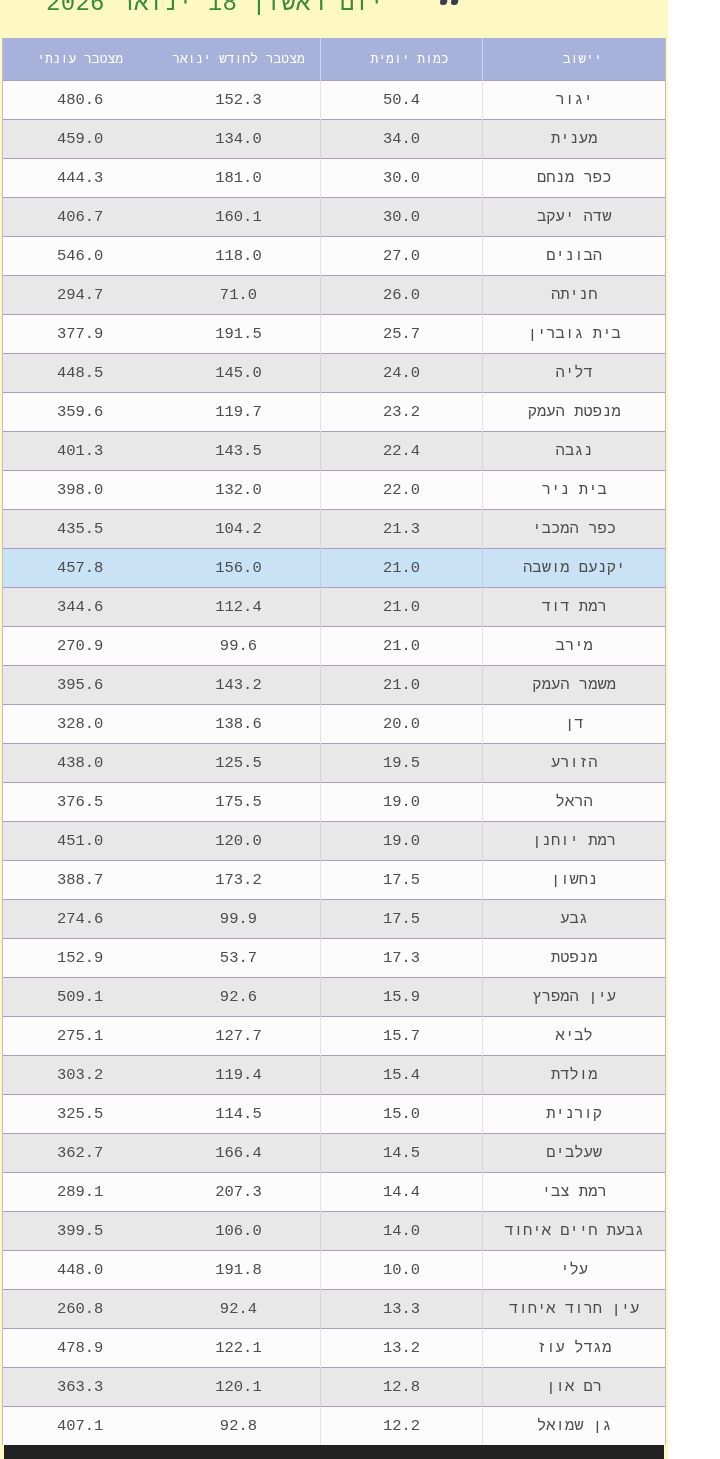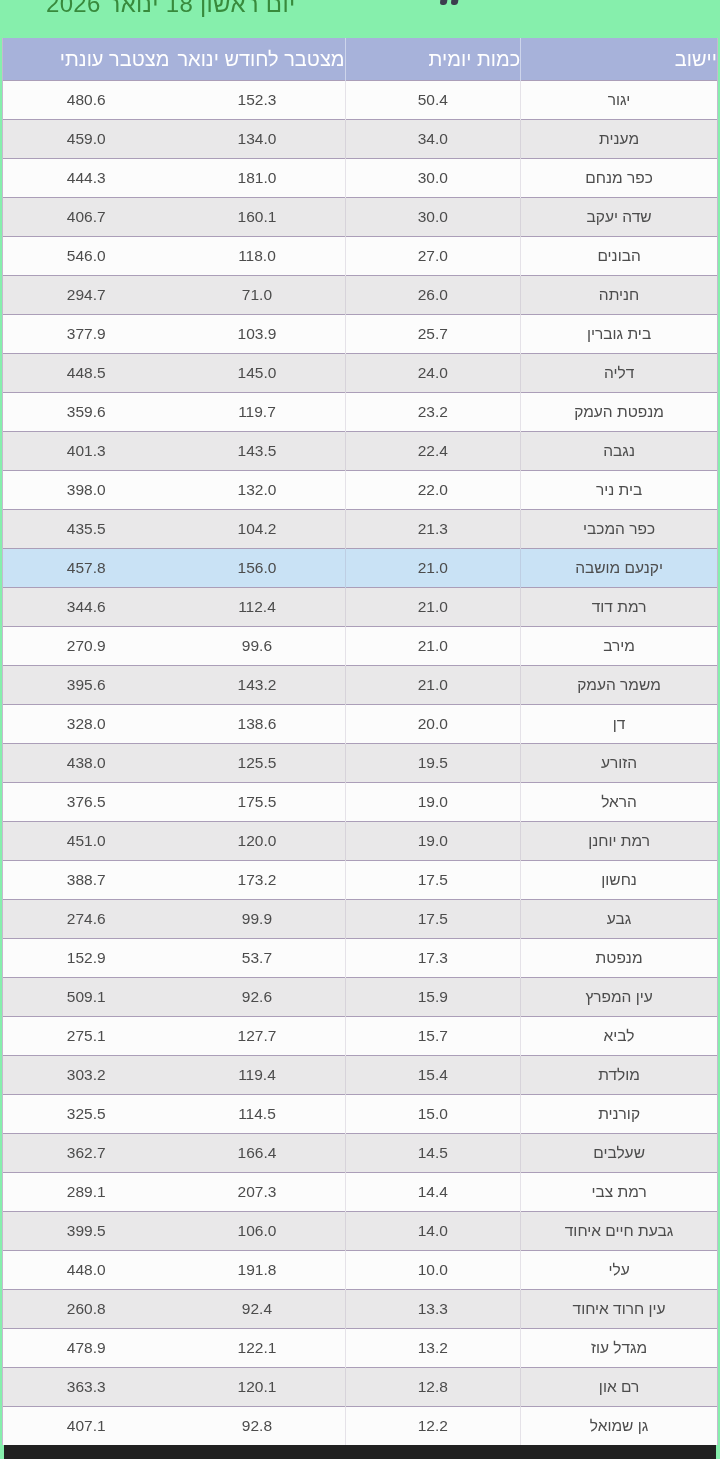--- a/index.html
+++ b/index.html
@@ -1,21 +1,21 @@
 <!DOCTYPE html>
 <html lang="he"><head>
 <meta charset="utf-8">
 <style>
   html,body{margin:0;padding:0;}
   .screen{
     position:relative;
-    width:720px;height:1459px;
-    background:#86efac;
+    width:668px;height:1459px;
+    background:#fef9c3;
     overflow:hidden;
-    font-family:Liberation Sans, sans-serif;
+    font-family:Liberation Mono, monospace;
   }
   
   .page-title{
     position:absolute;
     top:-10px;left:46px;
     margin:0;
     font-size:24px;
     font-weight:400;
     letter-spacing:.3px;
     color:#388a3c;
@@ -40,23 +40,23 @@
   table{width:100%;border-collapse:collapse;direction:rtl;table-layout:fixed;}
   col.c-settlement{width:27.5%;}
   col.c-daily{width:24.6%;}
   col.c-monthly{width:24.6%;}
   col.c-seasonal{width:23.3%;}
 
   thead th{
     background:#a7b2da;
     color:#ffffff;
     font-weight:400;
-    font-size:20px;
+    font-size:13px;
     height:42px;
-    text-align:right;
+    text-align:center;
     padding:0;
   }
   thead th:nth-child(1),
   thead th:nth-child(2){border-left:1px solid rgba(255,255,255,.45);padding-left:16px;}
 
   tbody td{
     height:38px;
     padding:0;
     text-align:center;
     font-size:15.5px;
@@ -136,21 +136,21 @@
           </tr>
           <tr>
             <td>חניתה</td>
             <td class="num">26.0</td>
             <td class="num">71.0</td>
             <td class="num">294.7</td>
           </tr>
           <tr>
             <td>בית גוברין</td>
             <td class="num">25.7</td>
-            <td class="num">103.9</td>
+            <td class="num">191.5</td>
             <td class="num">377.9</td>
           </tr>
           <tr>
             <td>דליה</td>
             <td class="num">24.0</td>
             <td class="num">145.0</td>
             <td class="num">448.5</td>
           </tr>
           <tr>
             <td>מנפטת העמק</td>

